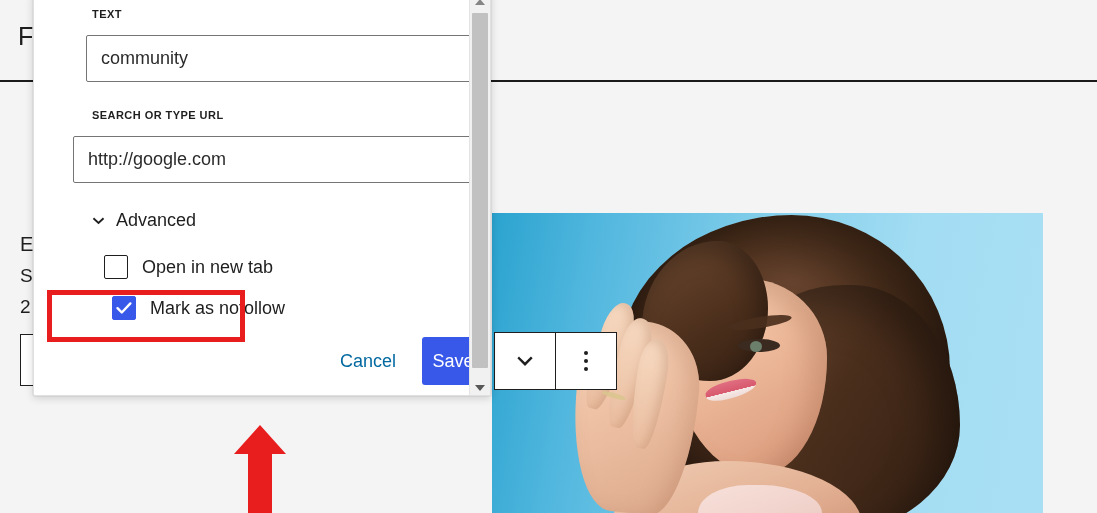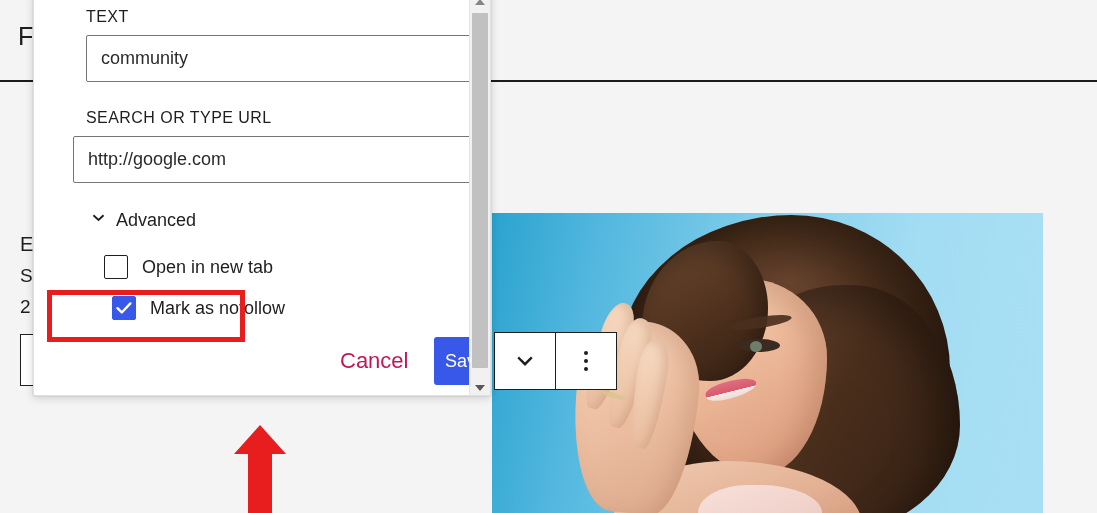--- a/index.html
+++ b/index.html
@@ -285,25 +285,26 @@
     position: absolute;
     left: 0;
     top: 0;
     width: 437px;
     height: 404px;
     box-sizing: border-box;
     padding: 0 18px;
   }
 
   .field-label {
-    font-size: 16px;
-    font-weight: normal;
+    font-size: 11px;
+    font-weight: bold;
     letter-spacing: .45px;
     color: #1e1e1e;
     text-transform: uppercase;
+    margin-left: 6px;
   }
   .text-input {
     width: 398px;
     height: 47px;
     border: 1px solid #757575;
     border-radius: 2px;
     box-sizing: border-box;
     font-size: 18px;
     color: #2b2b2b;
     padding: 0 14px;
@@ -314,20 +315,21 @@
   #text-label     { position: absolute; left: 52px; top: 15px; }
   #text-input     { position: absolute; left: 52px; top: 42px; }
   #url-label      { position: absolute; left: 52px; top: 116px; }
   #url-input      { position: absolute; left: 39px; top: 143px; }
 
   #advanced-toggle {
     position: absolute;
     left: 57px;
     top: 217px;
     display: flex;
+    align-items: center;
     gap: 10px;
     cursor: pointer;
     background: none;
     border: none;
     padding: 0;
     font-family: "Liberation Sans", "DejaVu Sans", sans-serif;
   }
   #advanced-label {
     font-size: 18px;
     color: #1e1e1e;
@@ -367,22 +369,22 @@
     position: absolute;
     left: 300px;
     top: 344px;
     display: flex;
     align-items: center;
     gap: 20px;
   }
   #cancel-button {
     background: none;
     border: none;
-    color: #be185d;
-    font-size: 22px;
+    color: #0369a1;
+    font-size: 18px;
     cursor: pointer;
     padding: 4px 6px;
     font-family: "Liberation Sans", "DejaVu Sans", sans-serif;
   }
   #save-button {
     background: #3858e9;
     border: none;
     color: #fff;
     font-size: 18px;
     border-radius: 3px;

